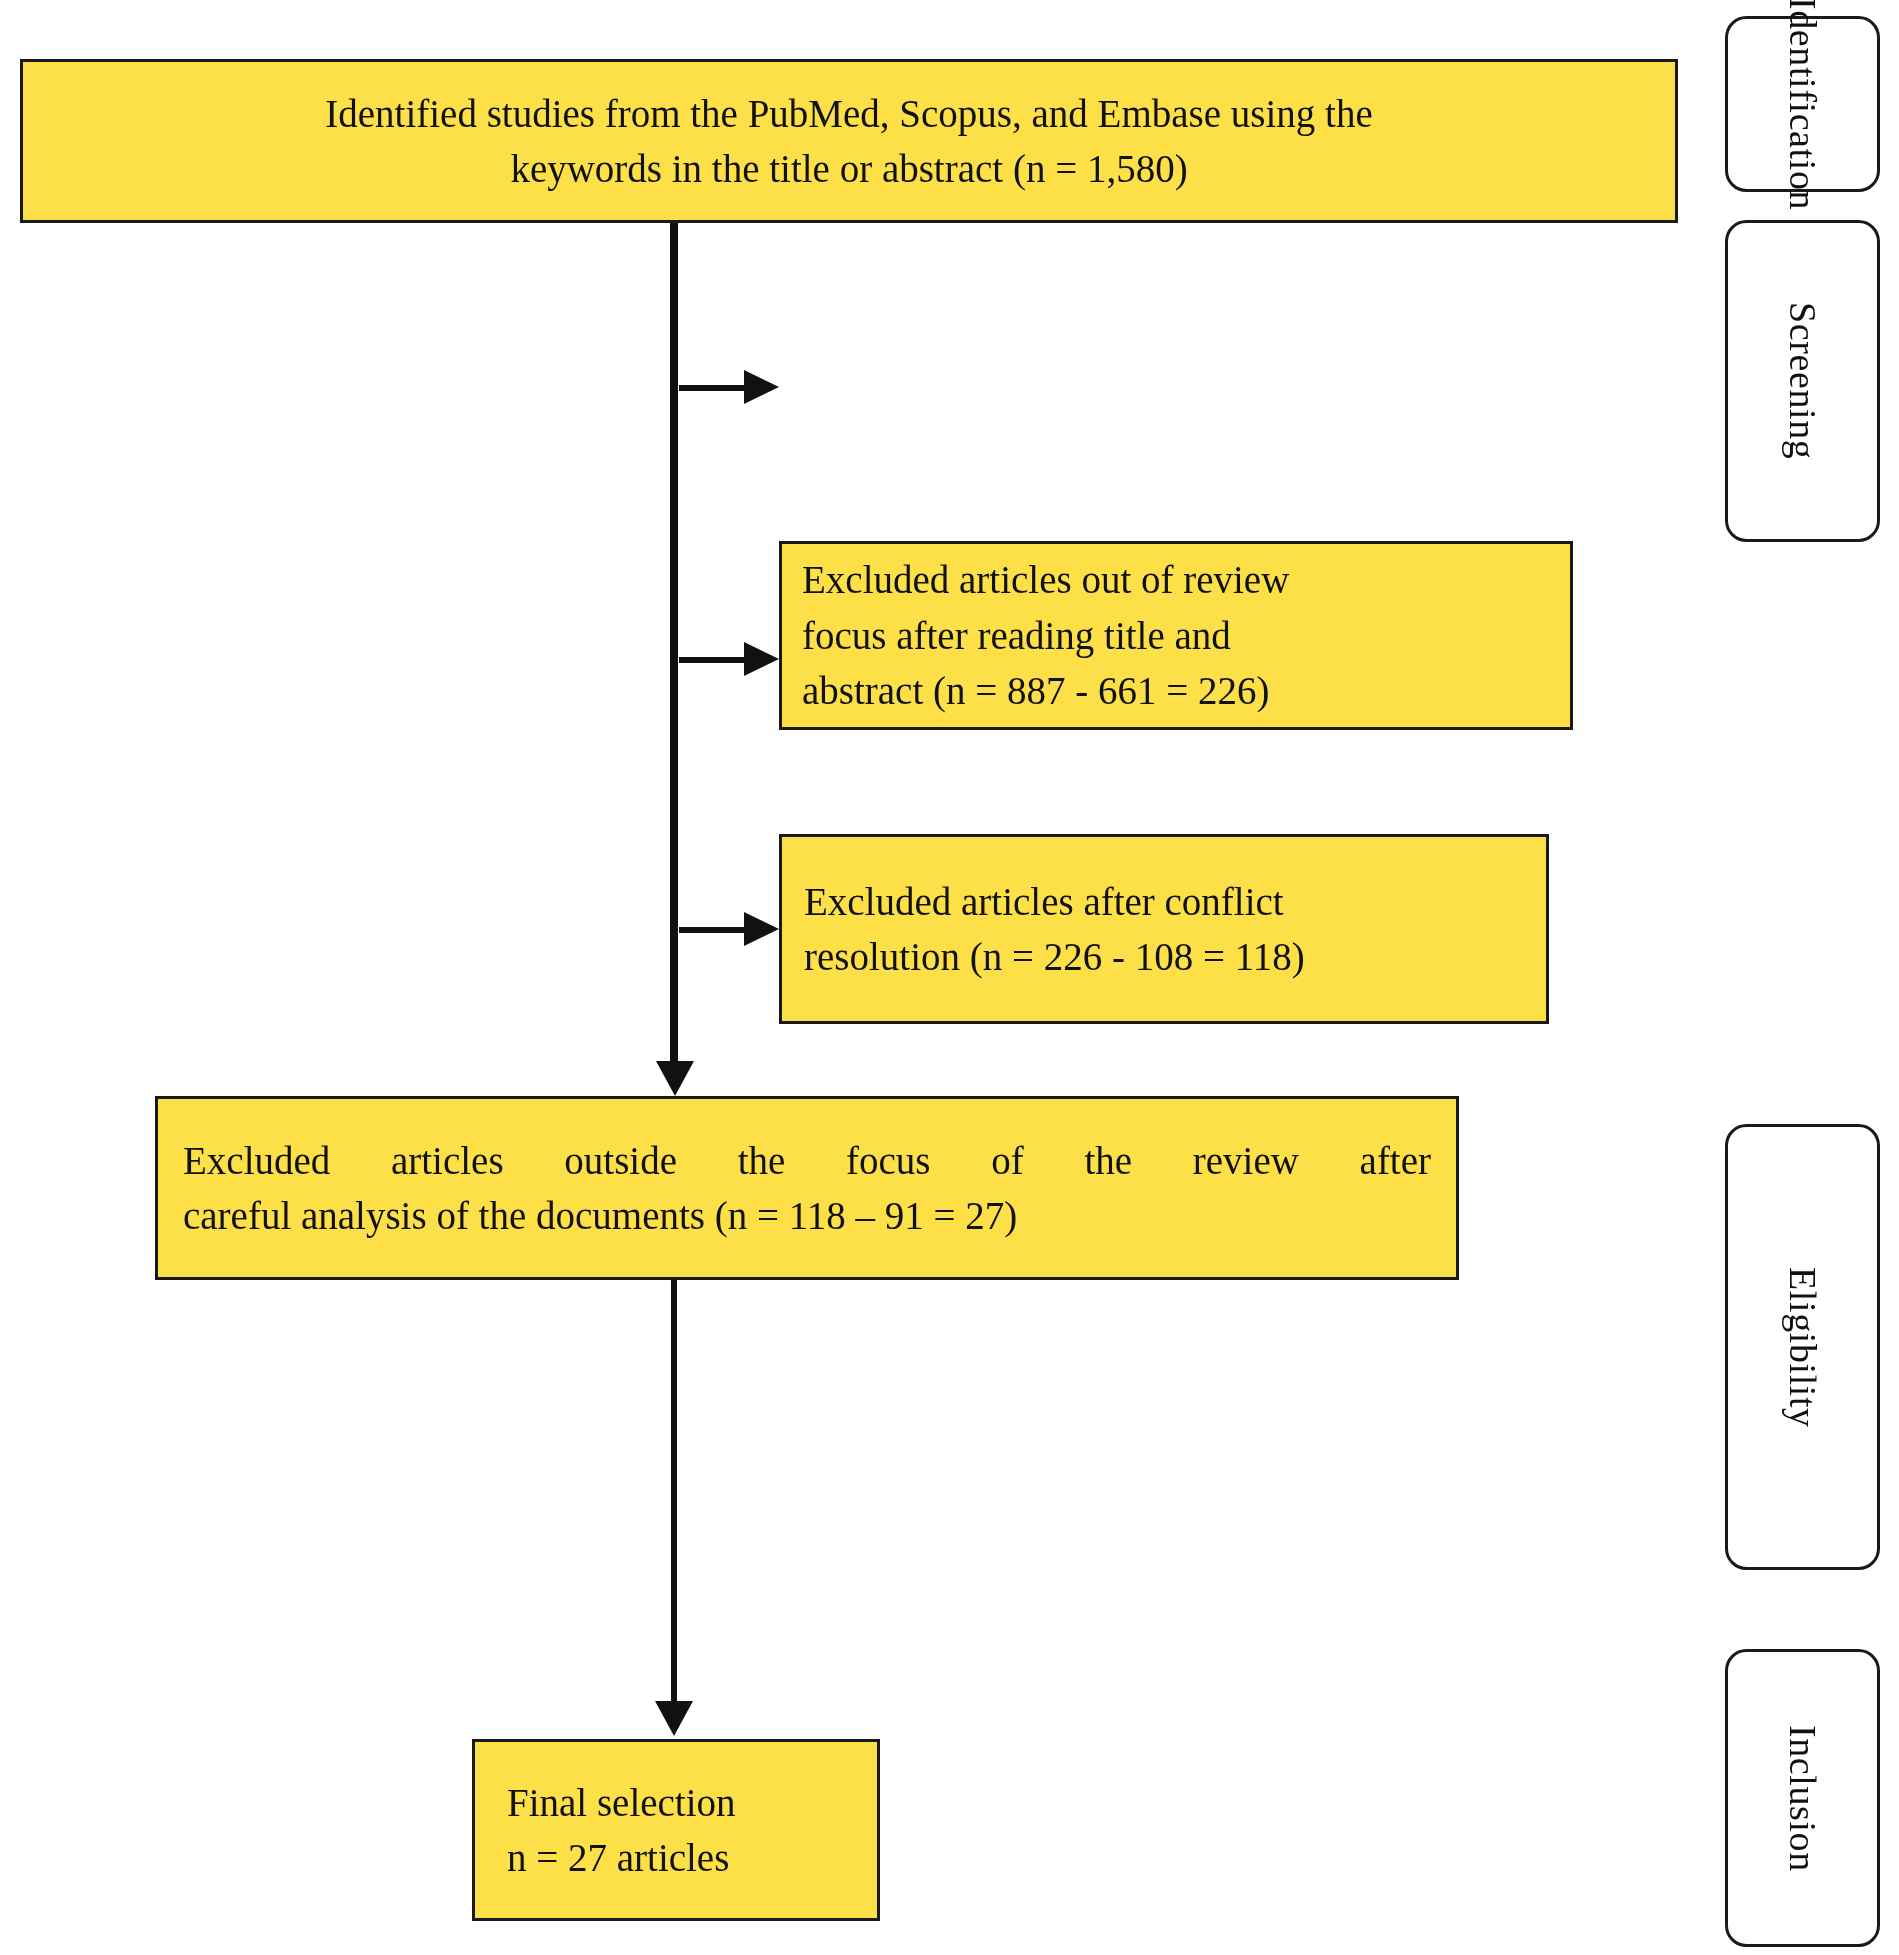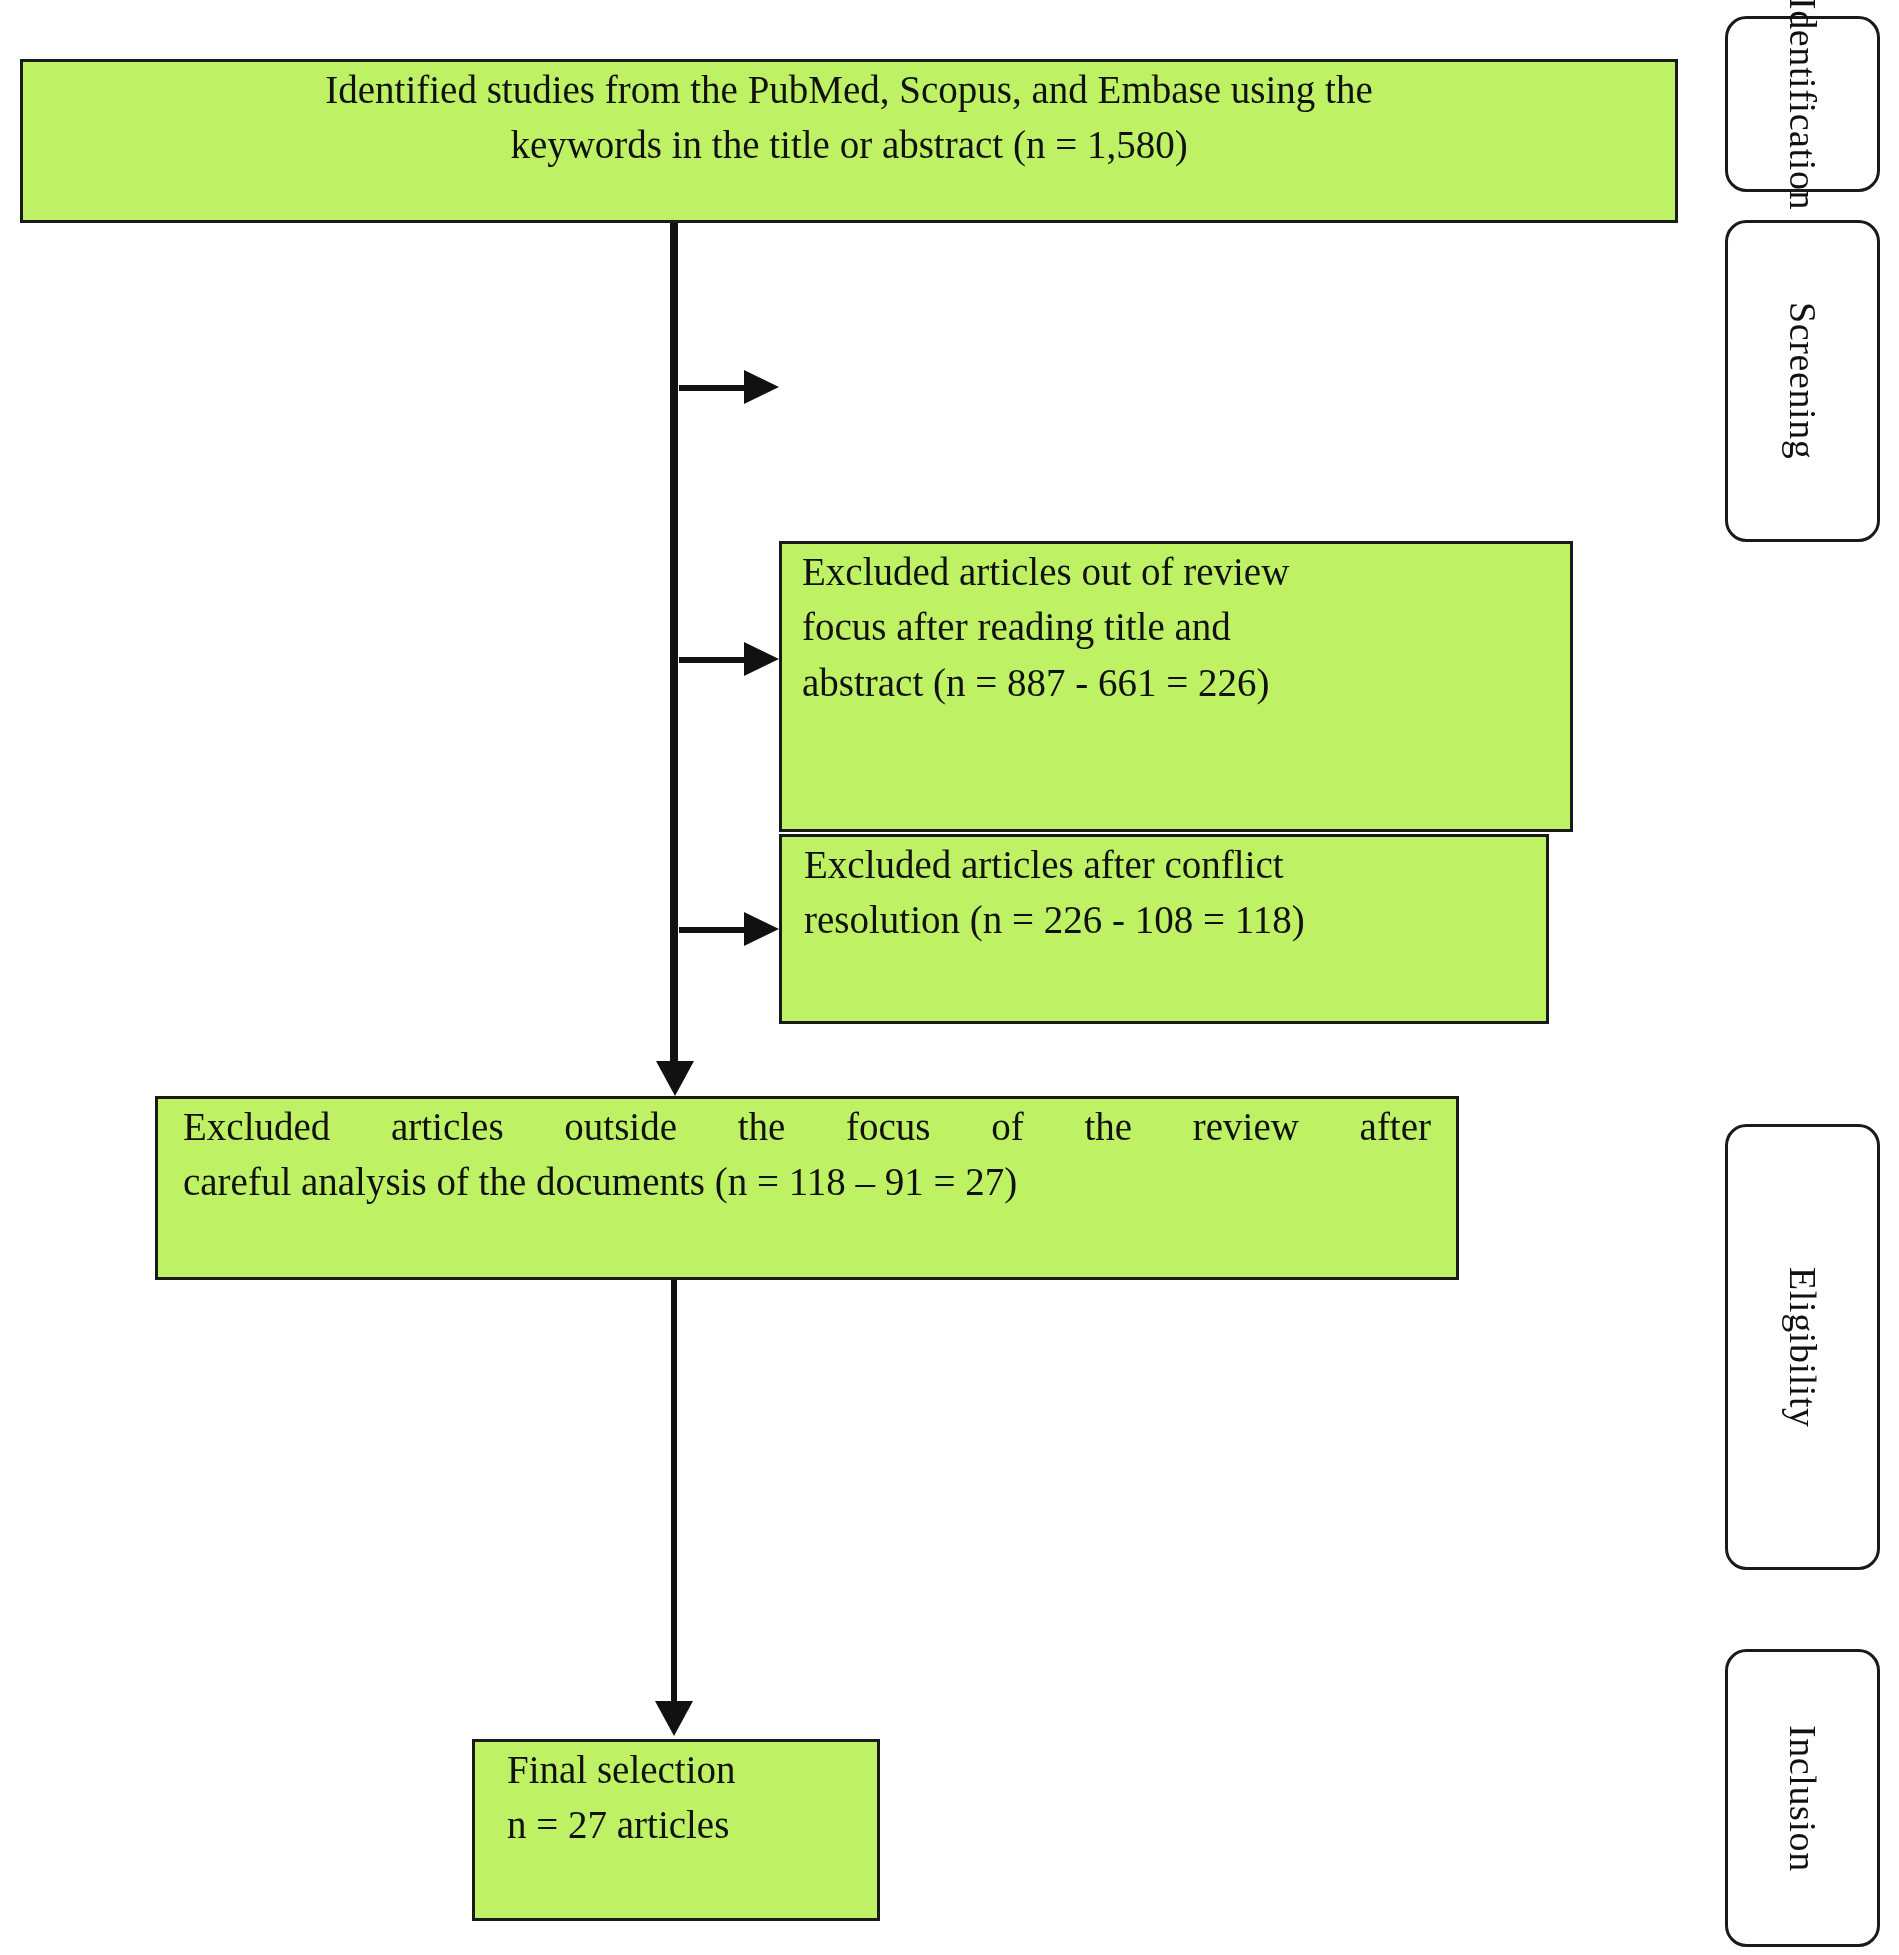--- a/index.html
+++ b/index.html
@@ -16,25 +16,25 @@
     width: 1900px;
     height: 1955px;
     background: #ffffff;
     overflow: hidden;
   }
 
   
   .flowbox {
     position: absolute;
     box-sizing: border-box;
-    background: #bef264;
+    background: #fde047;
     border: 3.2px solid #1a1a1a;
     display: flex;
     flex-direction: column;
-    justify-content: flex-start;
+    justify-content: center;
     font-size: 39px;
     line-height: 1.42;
   }
   .flowbox .txt {
     display: block;
     width: 100%;
   }
 
   .center  { text-align: center; }
   .left    { text-align: left; }
@@ -46,21 +46,21 @@
     width: 1658px; height: 164px;
     padding: 0 23px;
   }
   #box-replicated {
     left: 779px; top: 299px;
     width: 665px; height: 180px;
     padding: 0 20px;
   }
   #box-outoffocus {
     left: 779px; top: 541px;
-    width: 794px; height: 291px;
+    width: 794px; height: 189px;
     padding: 0 20px;
   }
   #box-conflict {
     left: 779px; top: 834px;
     width: 770px; height: 190px;
     padding: 0 22px;
   }
   #box-outside {
     left: 144px; top: 1096px;
     width: 1304px; height: 184px;

